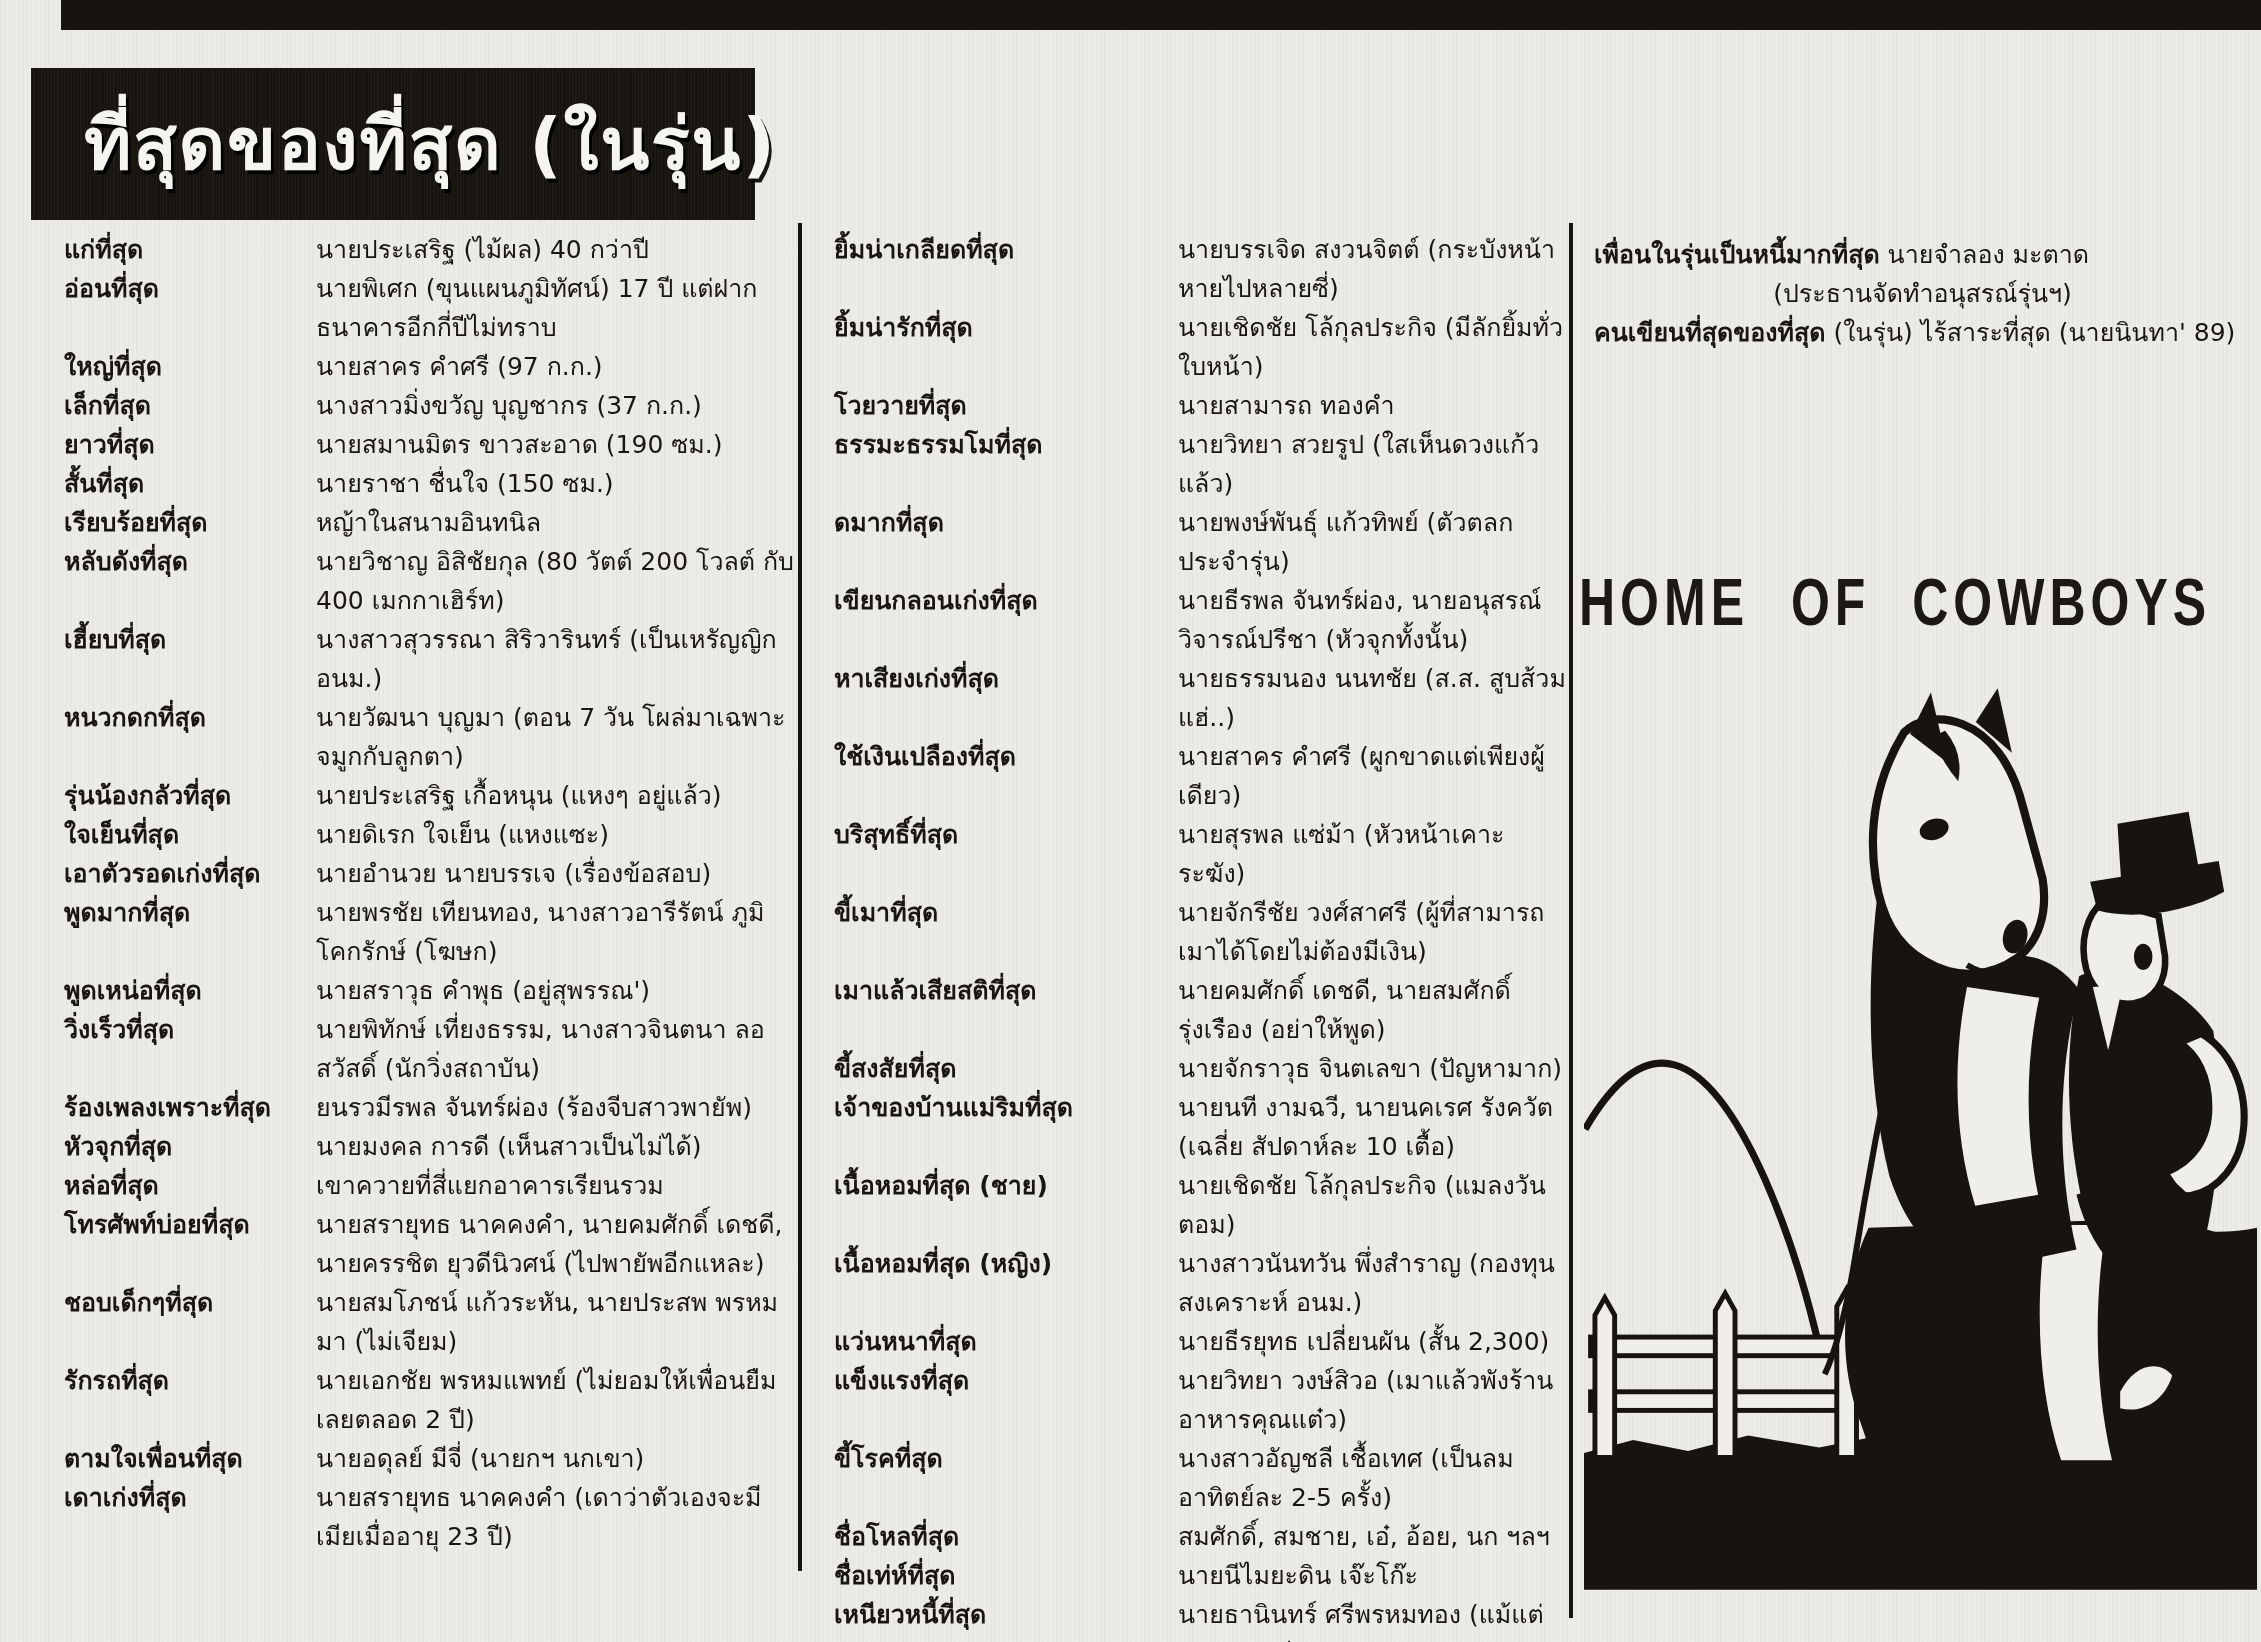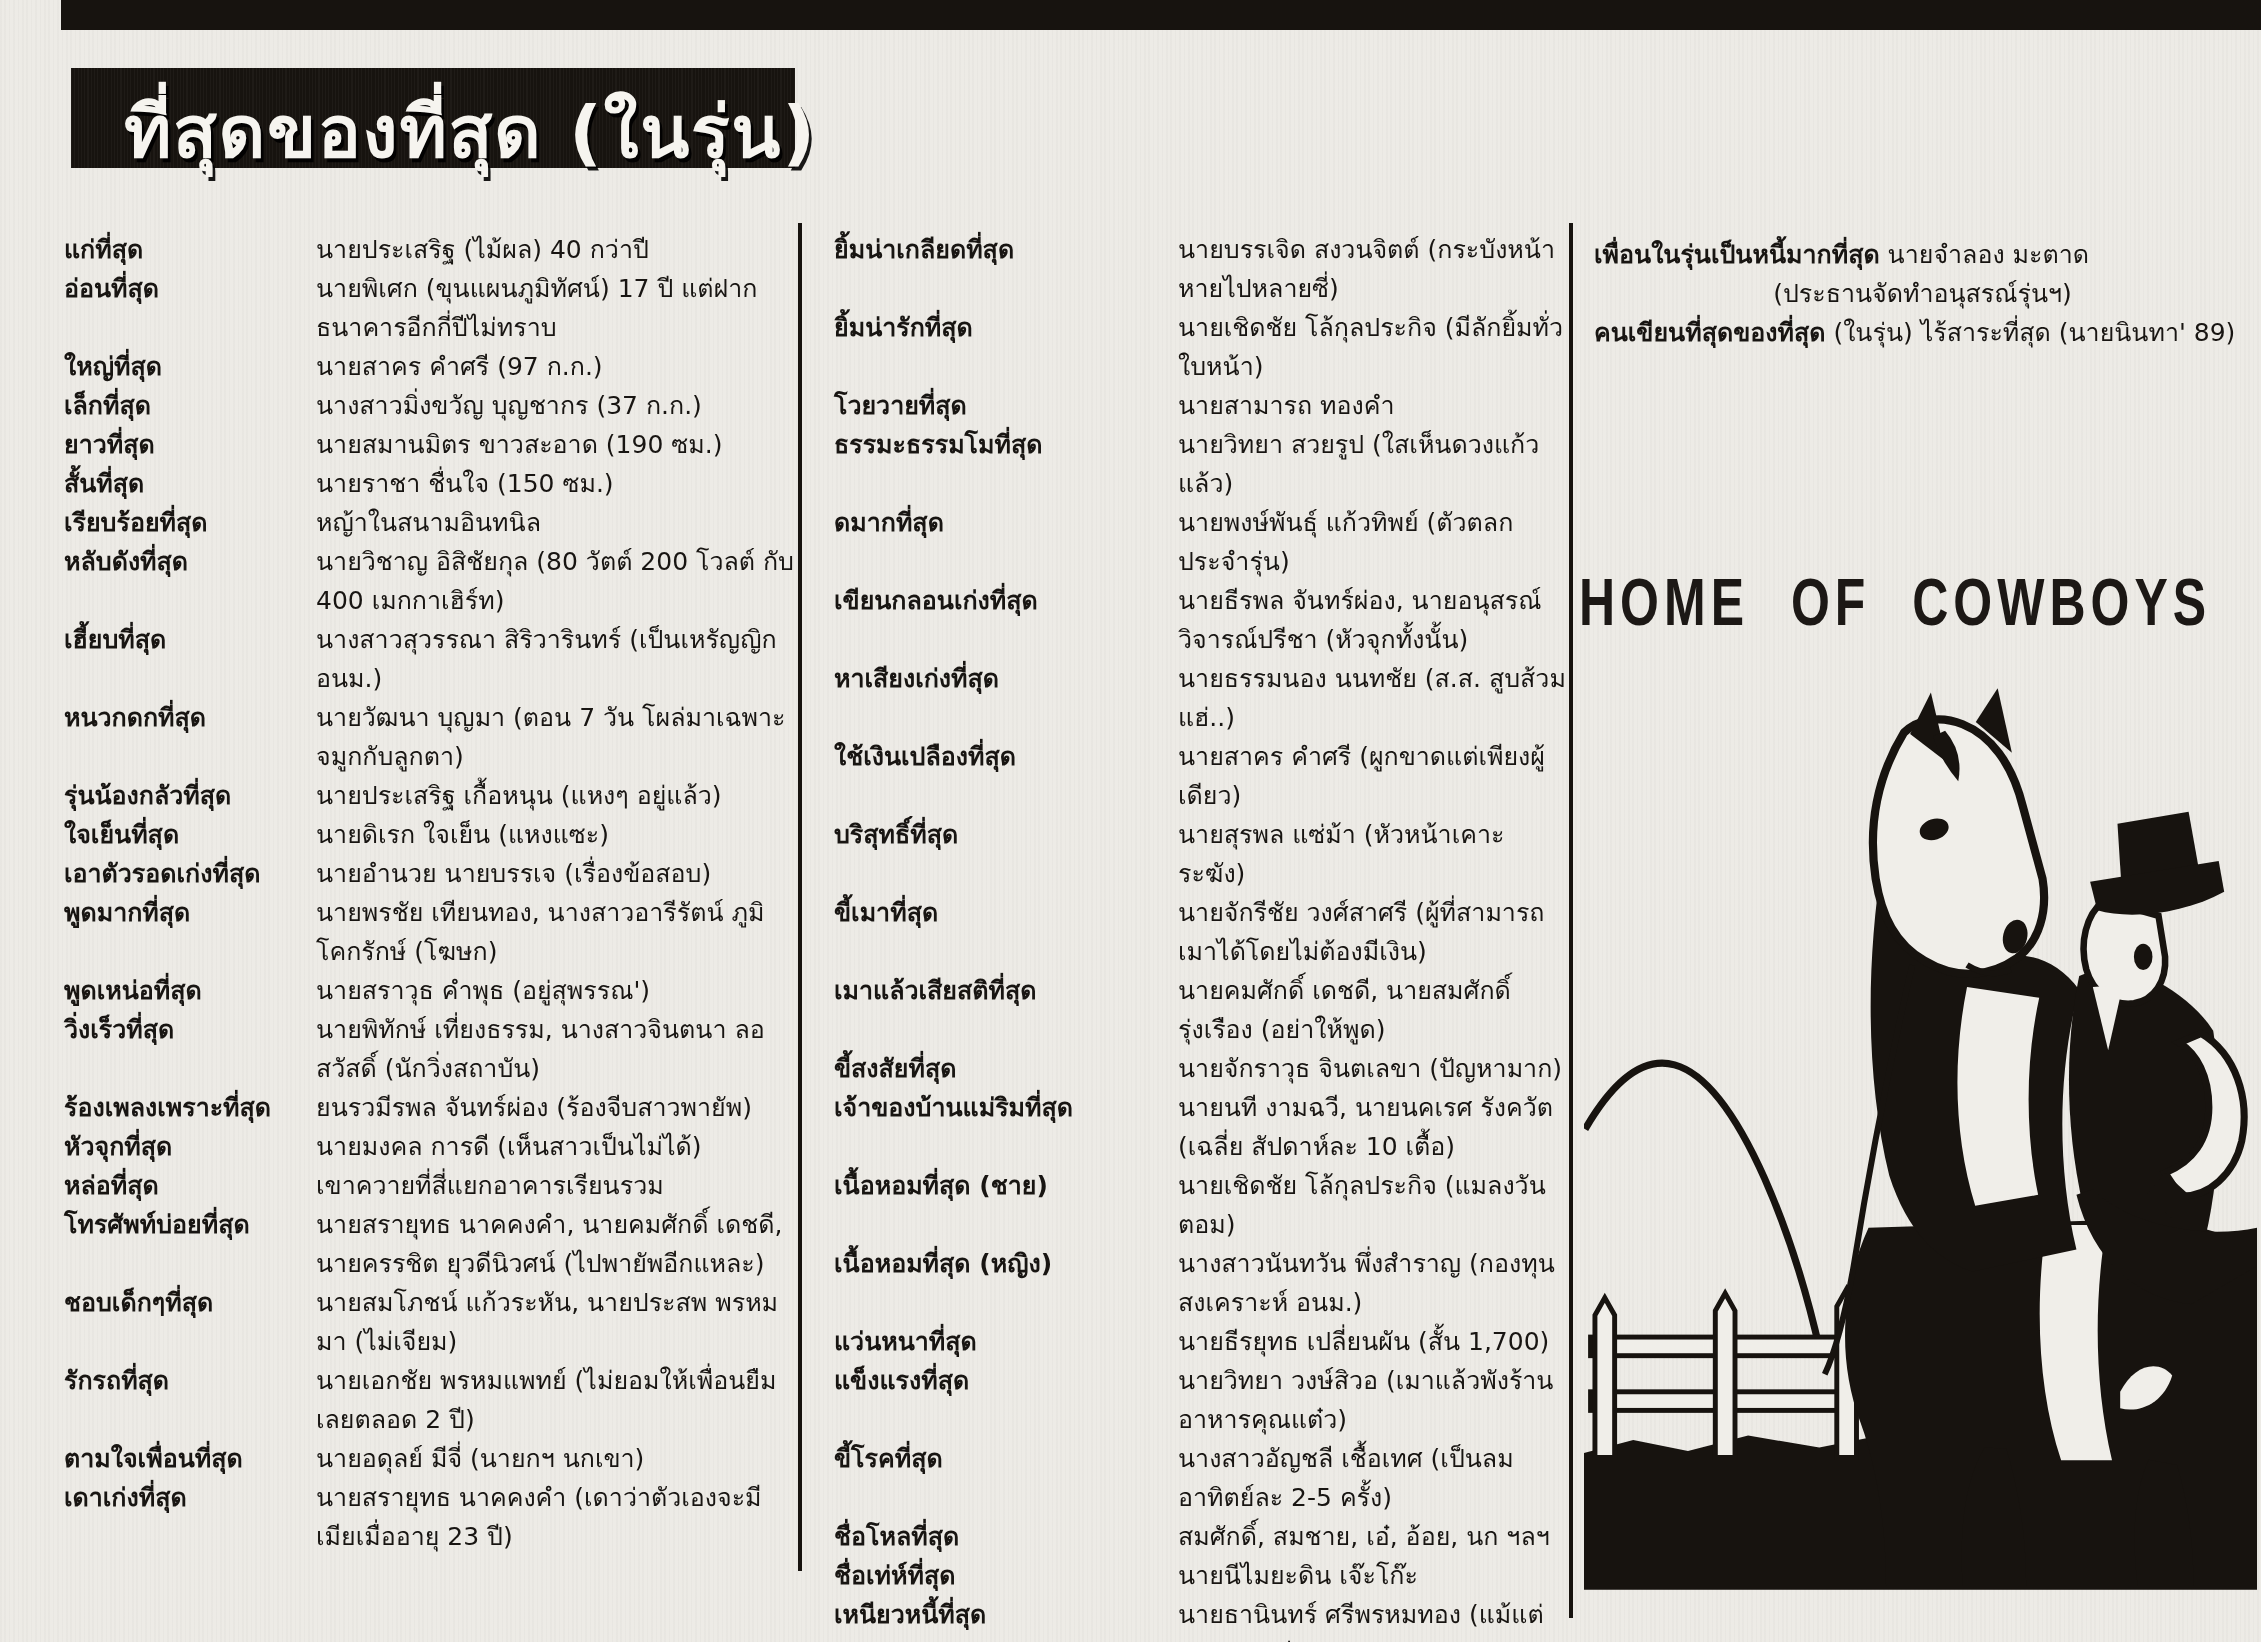--- a/index.html
+++ b/index.html
@@ -9,25 +9,25 @@
       repeating-linear-gradient(90deg, rgba(0,0,0,0.018) 0 1.6px, rgba(0,0,0,0) 1.6px 4.4px),
       #edebe6;
     font-family:"DejaVu Sans","Liberation Sans",sans-serif;
     color:#181512;
   }
   .topbar{
     position:absolute;left:61px;top:0;right:0;height:30px;
     background:#17130f;
   }
   .banner{
-    position:absolute;left:31px;top:68px;width:724px;height:100px;
+    position:absolute;left:31px;top:68px;width:724px;height:152px;
     background:
       repeating-linear-gradient(90deg, rgba(255,255,255,0.035) 0 1.1px, rgba(0,0,0,0) 1.1px 3.3px),
       #17130f;
-    display:flex;align-items:flex-end;margin-left:40px;
+    display:flex;align-items:center;
   }
   .banner .banner-text{
     color:#f6f4ef;font-weight:bold;font-size:72px;line-height:1;
     padding-left:53px;letter-spacing:1.6px;
     text-shadow:2.7px 3.8px 0 rgba(0,0,0,0.9);
     white-space:nowrap;
   }
   .vrule{position:absolute;width:3.8px;background:#17130f;}
   .vrule.r1{left:798px;top:223px;height:1348px;}
   .vrule.r2{left:1569px;top:223px;height:1395px;}
@@ -264,21 +264,21 @@
         <div class="val">นายเชิดชัย โล้กุลประกิจ (แมลงวันตอม)</div>
       </div>
 
       <div class="row">
         <div class="lbl">เนื้อหอมที่สุด (หญิง)</div>
         <div class="val">นางสาวนันทวัน พึ่งสำราญ (กองทุนสงเคราะห์ อนม.)</div>
       </div>
 
       <div class="row">
         <div class="lbl">แว่นหนาที่สุด</div>
-        <div class="val">นายธีรยุทธ เปลี่ยนผัน (สั้น 1,700)</div>
+        <div class="val">นายธีรยุทธ เปลี่ยนผัน (สั้น 2,300)</div>
       </div>
 
       <div class="row">
         <div class="lbl">แข็งแรงที่สุด</div>
         <div class="val">นายวิทยา วงษ์สิวอ (เมาแล้วพังร้านอาหารคุณแต๋ว)</div>
       </div>
 
       <div class="row">
         <div class="lbl">ขี้โรคที่สุด</div>
         <div class="val">นางสาวอัญชลี เชื้อเทศ (เป็นลมอาทิตย์ละ 2-5 ครั้ง)</div>

